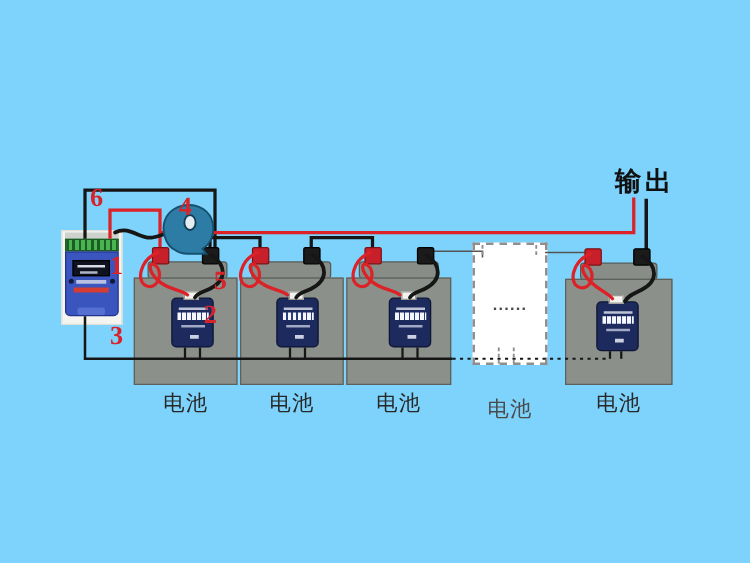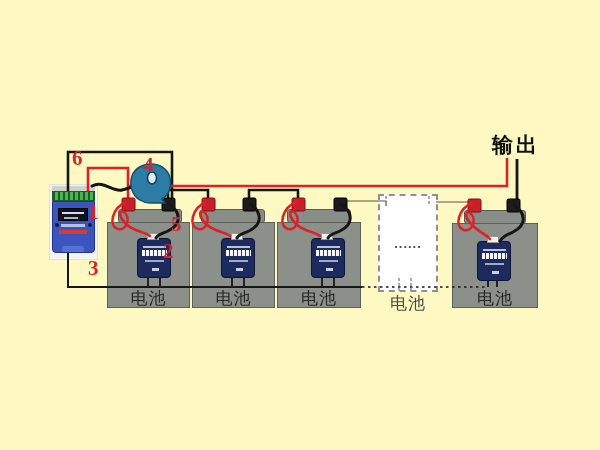--- a/index.html
+++ b/index.html
@@ -1,22 +1,22 @@
 <!DOCTYPE html>
 <html><head>
 <meta charset="utf-8">
 <style>
   html,body{margin:0;padding:0;background:#fff;}
-  .stage{position:relative;width:600px;height:450px;background:#fef9c3;overflow:hidden;
+  .stage{position:relative;width:600px;height:450px;background:#7dd3fc;overflow:hidden;
          font-family:"Liberation Sans",sans-serif;}
 
   
   .battery-body{position:absolute;background:#8b908a;border:1px solid #5c615c;box-sizing:border-box;}
   .battery-lid{position:absolute;background:#888d87;border:1px solid #565b56;border-radius:3px;box-sizing:border-box;}
-  .batt-label{position:absolute;text-align:center;font-size:17px;color:#272727;letter-spacing:1px;}
+  .batt-label{position:absolute;text-align:center;font-size:17px;color:#272727;letter-spacing:1px;margin-top:24px;}
   .battery-dashed{position:absolute;background:#ffffff;border:2px dashed #8f8f8f;box-sizing:border-box;}
   .ellipsis{position:absolute;text-align:center;font-size:13px;font-weight:bold;color:#4a4a4a;letter-spacing:1px;}
 
   
   .sensor{position:absolute;width:34px;height:40px;background:#1c2a5e;border:1px solid #0d1533;
           border-radius:4px;box-sizing:border-box;}
   .sensor .tab{position:absolute;left:9px;top:-6px;width:12px;height:7px;background:#f2f2ee;border:1px solid #9a9a92;box-sizing:border-box;}
   .sensor .l1{position:absolute;left:5px;top:7px;width:23px;height:2px;background:#cfd4e2;opacity:.9;}
   .sensor .l2{position:absolute;left:4px;top:11px;width:25px;height:6px;
               background:repeating-linear-gradient(90deg,#f4f6fa 0 3px,#2b3c80 3px 4px);}

